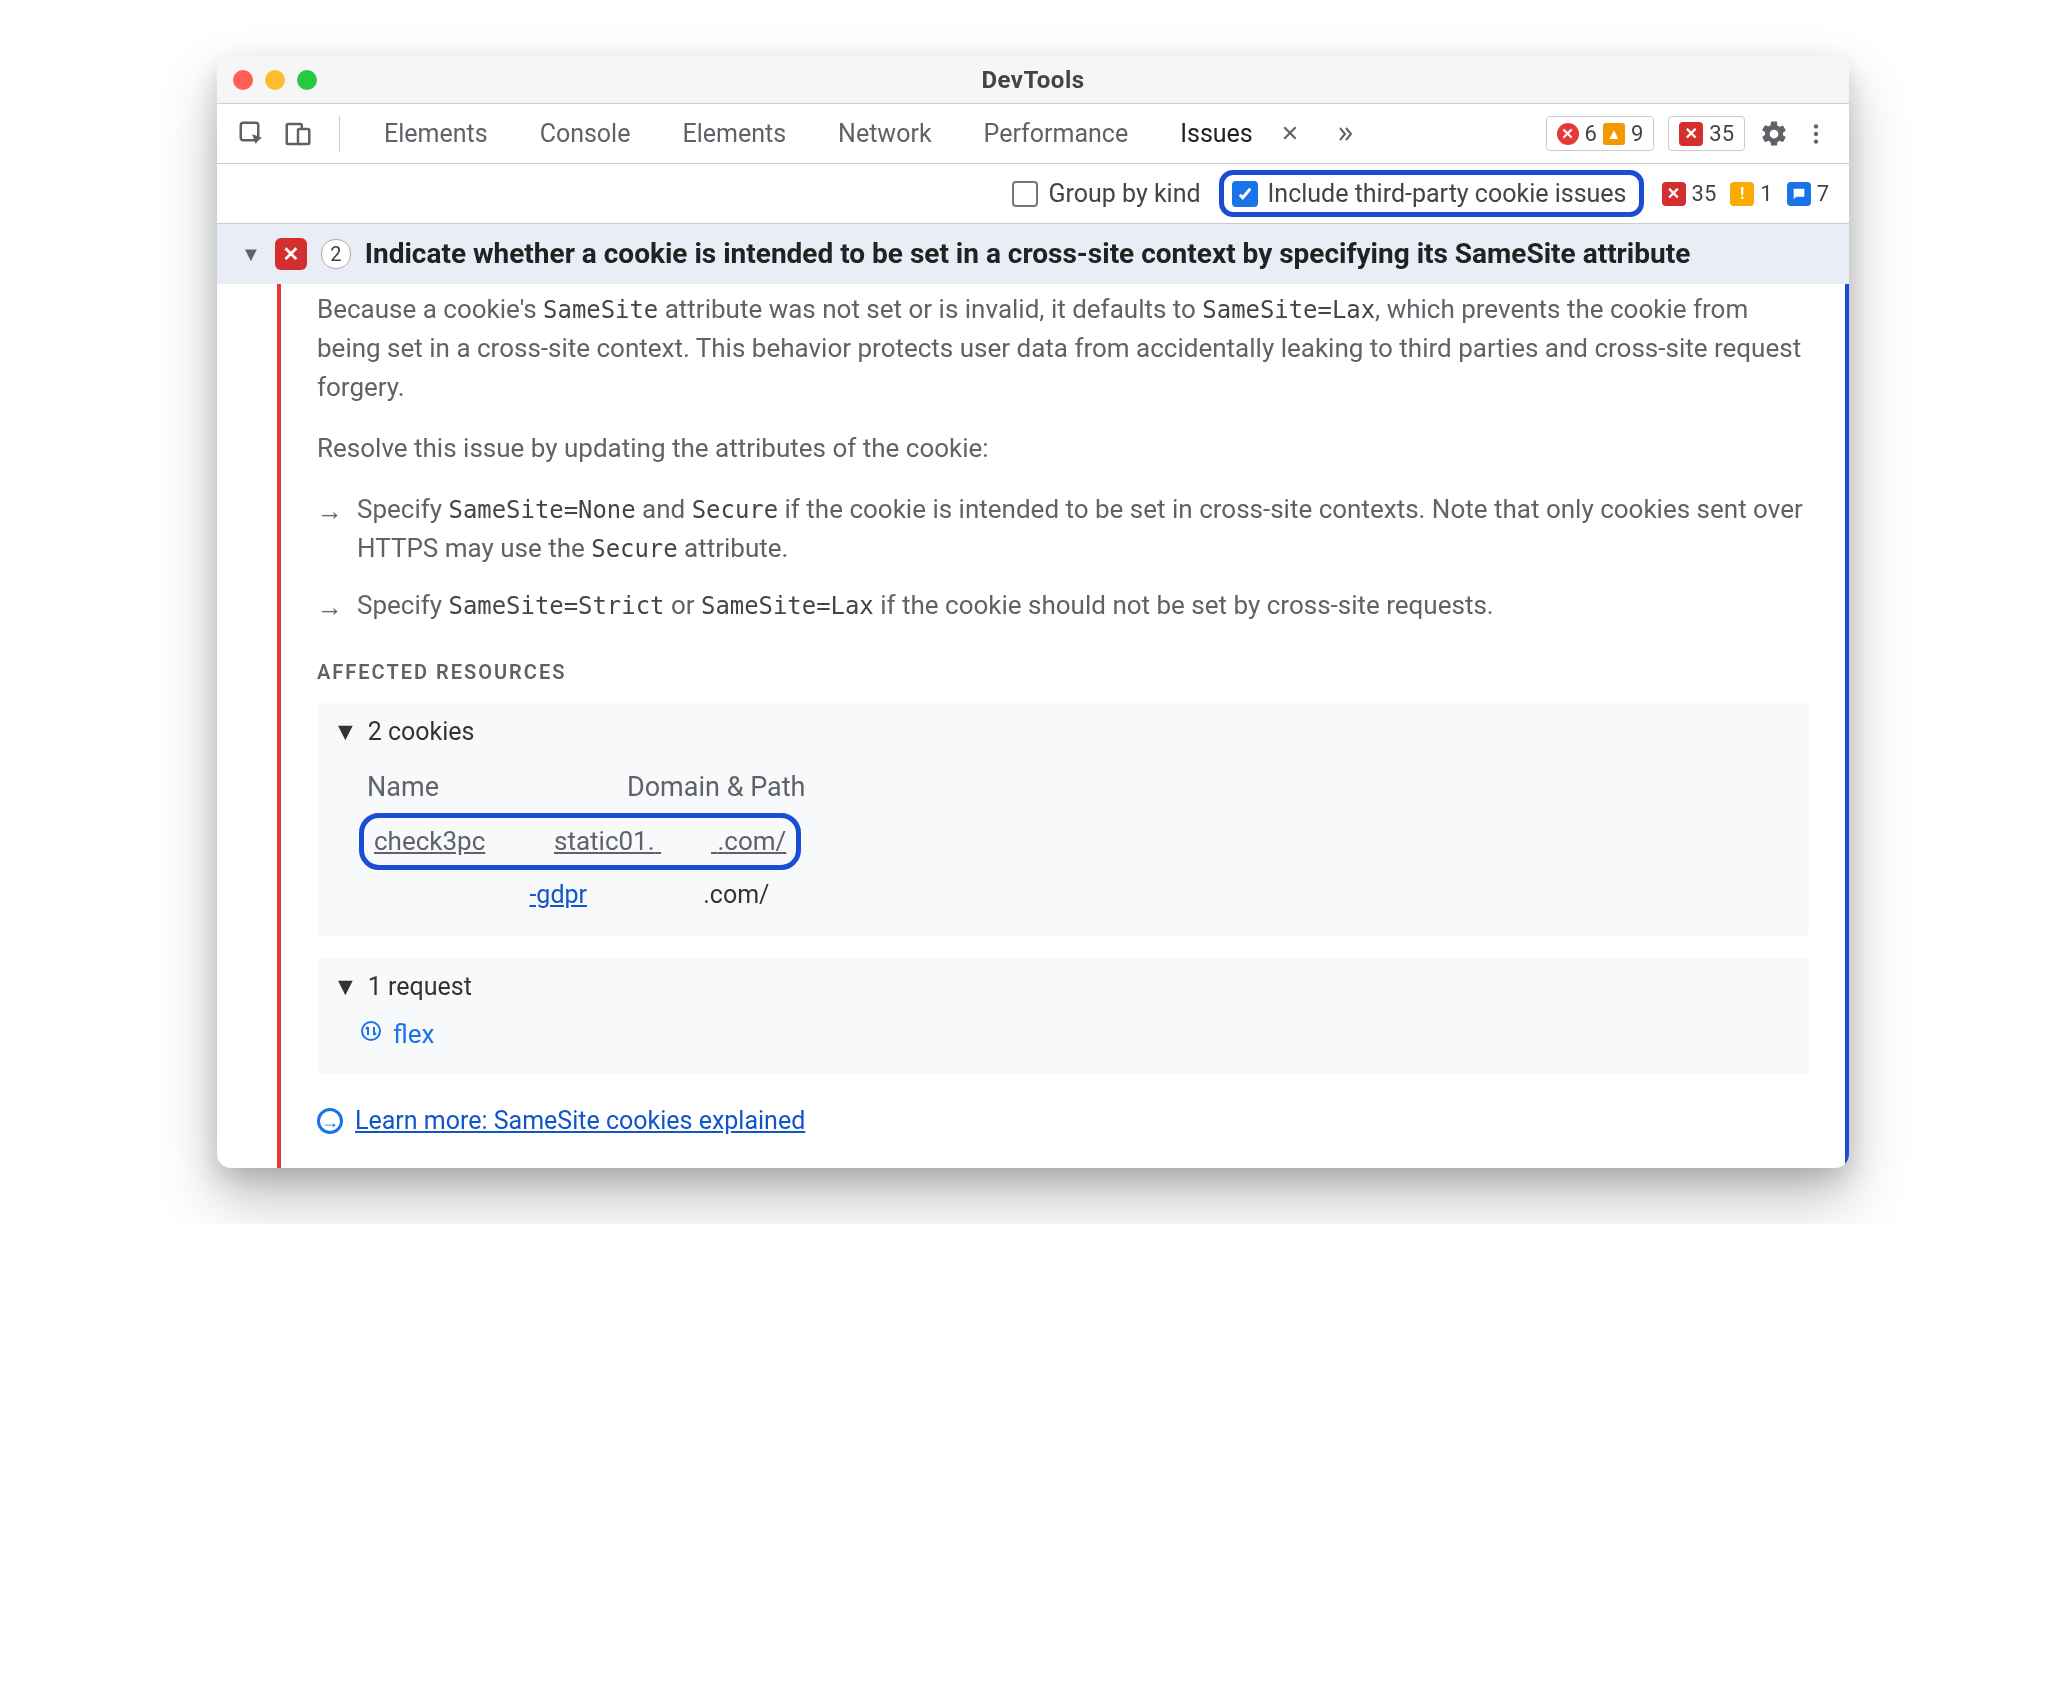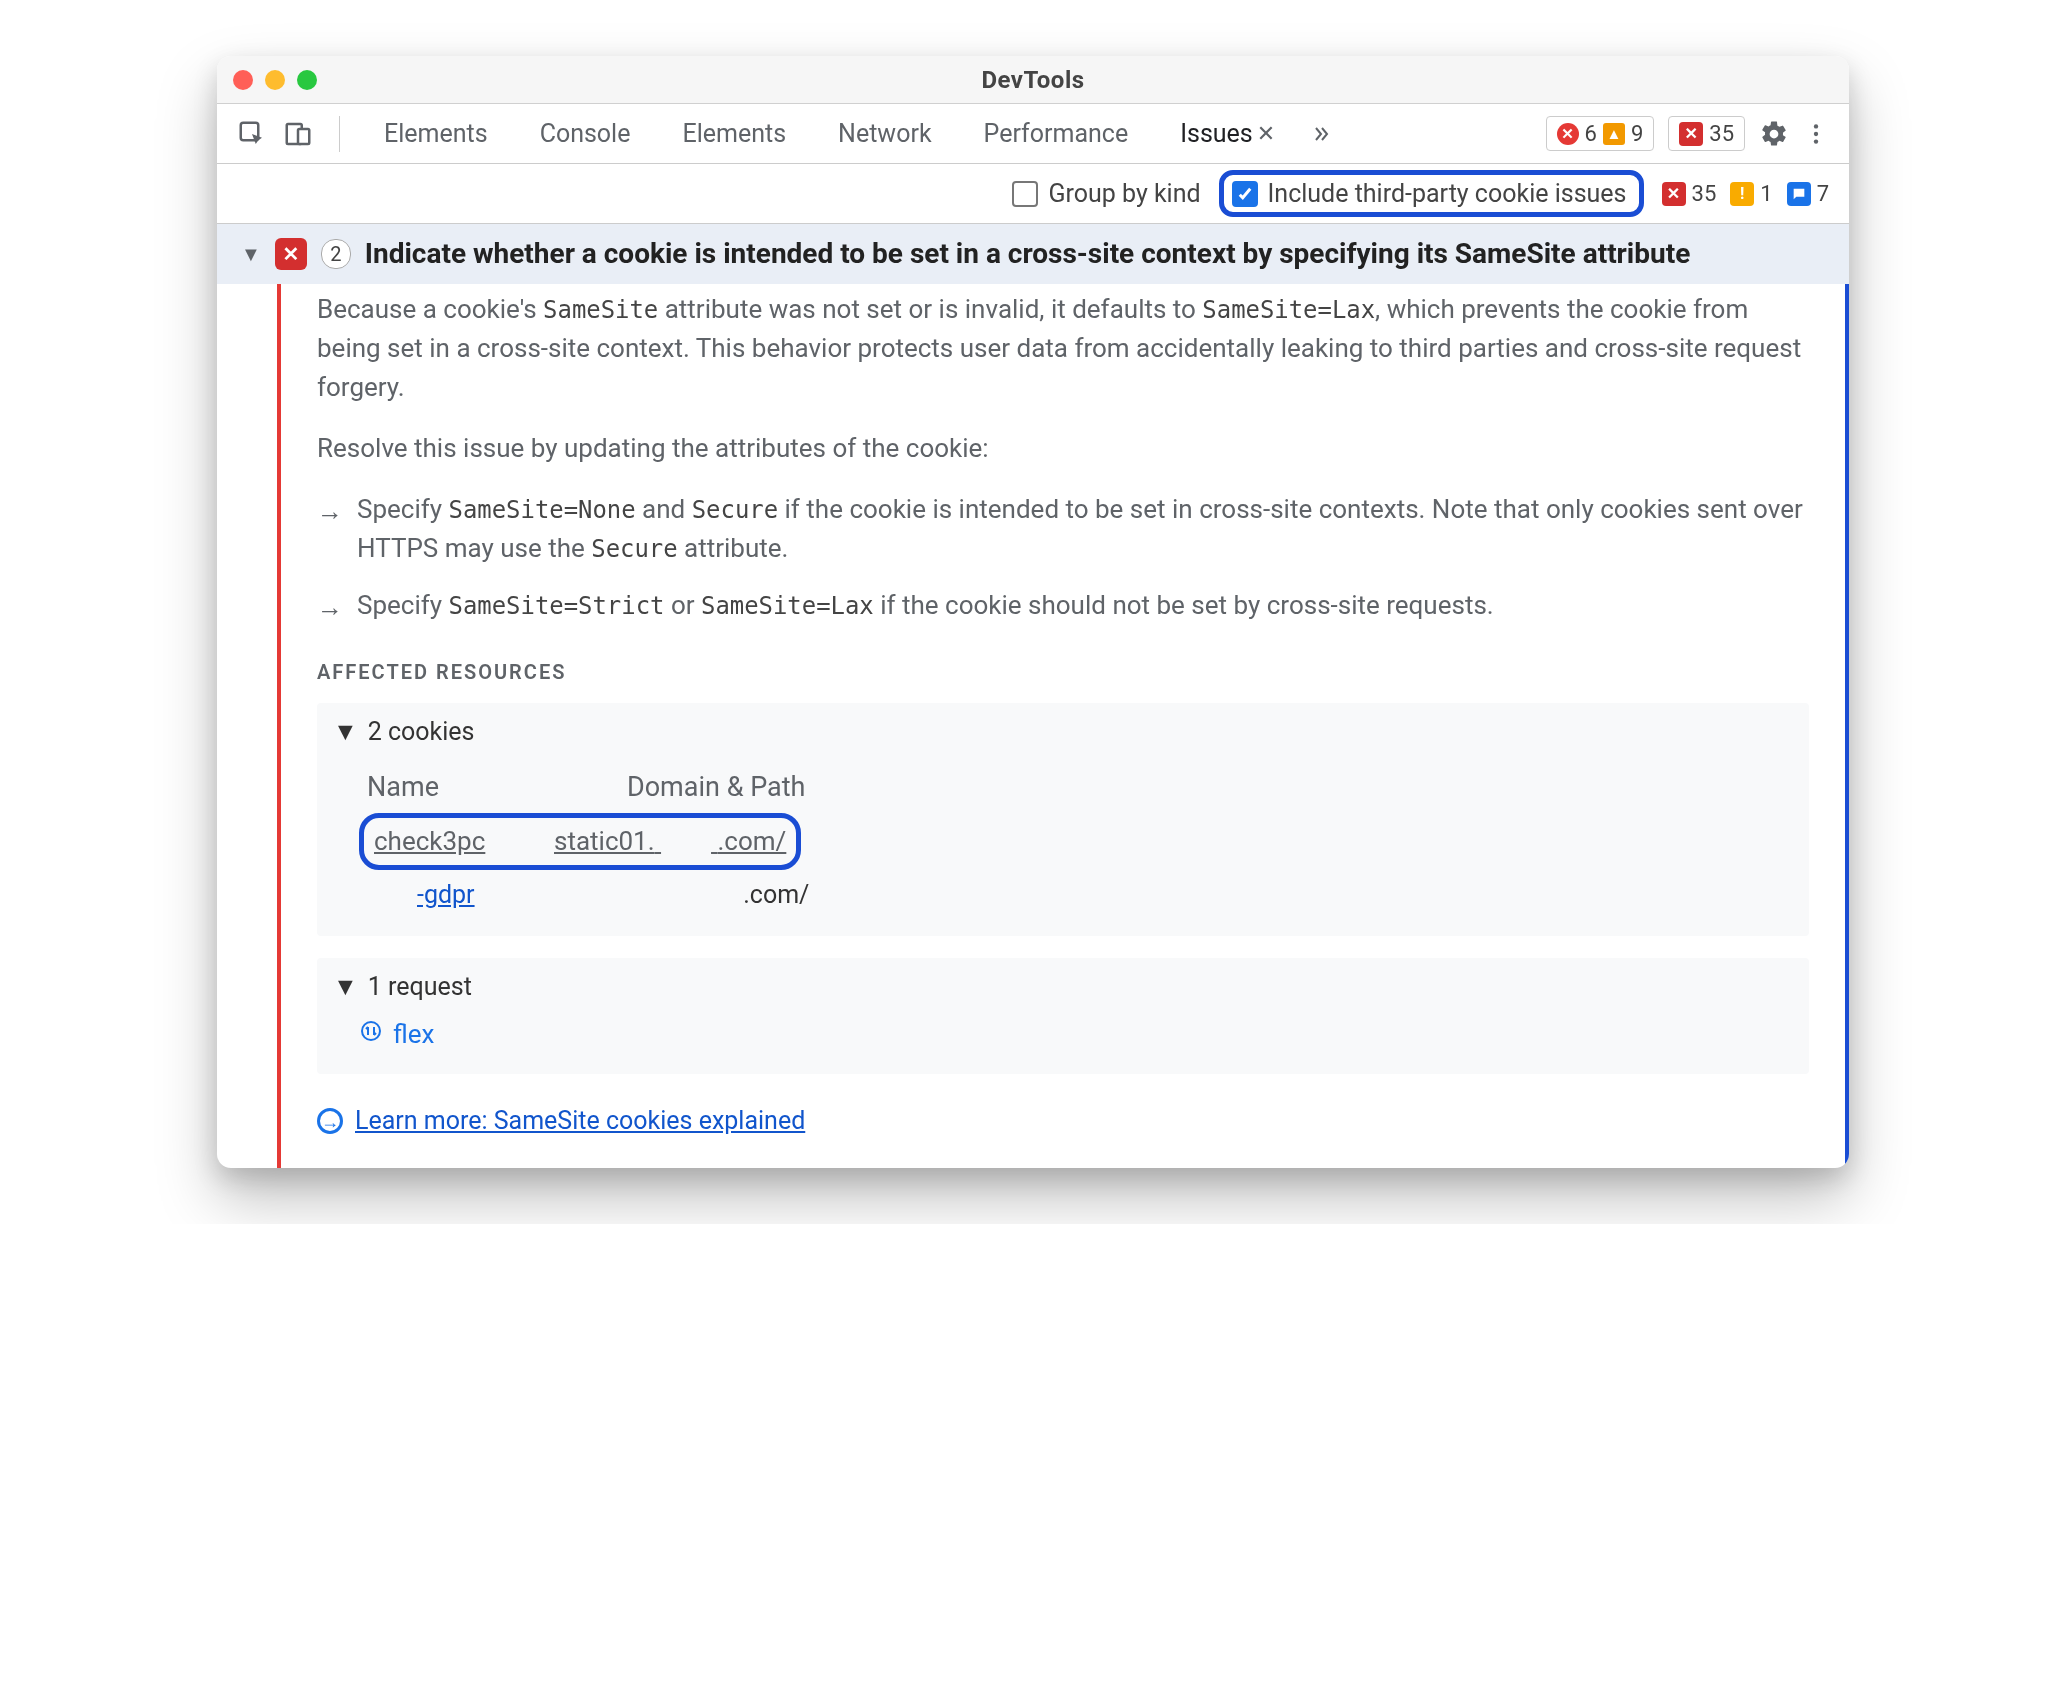--- a/index.html
+++ b/index.html
@@ -60,21 +60,21 @@
     display:flex; align-items:center;
     height: 60px;
     padding: 0 20px;
     border-bottom: 1px solid var(--border);
     gap: 8px;
   }
   .tabs-left { display:flex; align-items:center; gap: 16px; }
   .icon-btn { display:inline-flex; align-items:center; justify-content:center; color:#5f6368; }
   .divider { width:1px; height:36px; background:#ccc; margin: 0 10px; }
   .tab { color:#5f6368; font-size: 25px; padding: 6px 18px; white-space:nowrap; cursor:default; }
-  .tab.active { color:#202124; font-weight:400; display:flex; align-items:center; gap:4px;}
+  .tab.active { color:#202124; font-weight:400; display:flex; align-items:center; gap:28px;}
   .tab.active .x { font-size:22px; color:#5f6368;}
   .tabs-right { margin-left:auto; display:flex; align-items:center; gap:14px; }
   .badge-group {
     display:flex; align-items:center; gap:6px; padding:4px 10px;
     border:1px solid #ccc; border-radius:4px; font-size:22px; color:#444;
   }
   .mini-ico { width:22px; height:22px; display:inline-flex; align-items:center; justify-content:center; border-radius:50%; font-size:15px; color:#fff; font-weight:700;}
   .mini-ico.err { background:var(--red);}
   .mini-ico.warn { background:var(--orange);}
   .sq-ico { width:24px; height:24px; border-radius:4px; display:inline-flex; align-items:center; justify-content:center; color:#fff; font-size:16px; font-weight:700;}
@@ -116,21 +116,21 @@
   .issue-body p { margin: 0 0 22px 0;}
   code { font-family: ui-monospace, SFMono-Regular, Menlo, monospace; font-size:0.92em; color:#444;}
   .arrow-item { display:flex; gap:14px; margin-bottom:18px;}
   .arrow-item .arr { color:#5f6368; flex:0 0 auto; padding-top:2px;}
   .section-label { text-transform:uppercase; font-size:20px; letter-spacing:2px; color:#5f6368; margin-top:30px; margin-bottom:16px; font-weight:600;}
   .affected-block { background:#f8f9fa; border-radius:4px; padding:10px 16px 16px 16px; margin-bottom:22px;}
   .aff-row { display:flex; align-items:center; gap:10px; font-size:25px; color:#333; margin-bottom:10px;}
   .table { margin-left:26px; }
   .table-head { display:flex; font-size:27px; color:#5f6368; padding:6px 8px; gap:40px;}
   .table-head .colA{ width:220px;}
-  .table-row { display:flex; gap:40px; font-size:25px; padding:6px 8px; color:#333; align-items:center;}
+  .table-row { display:flex; font-size:25px; padding:6px 8px; color:#333; align-items:center;text-align:right;}
   .table-row .colA{ width:220px; }
   .link { color:var(--link); text-decoration:underline; cursor:pointer;}
   .callout-row { border:5px solid var(--callout-blue); border-radius:20px; padding:4px 10px; display:inline-flex; align-items:flex-start; white-space:nowrap; gap:40px;text-decoration:underline;}
   .req-link { color:var(--blue); display:flex; align-items:center; gap:10px;}
   .learn-more { display:flex; align-items:center; gap:12px; margin-top:28px; color:var(--link); font-size:25px;}
   .learn-more .circ { width:26px; height:26px; border:3px solid #1a73e8; border-radius:50%; display:flex; align-items:center; justify-content:center; color:#1a73e8; font-size:18px;}
   .window-footer-border { border-right:4px solid var(--callout-blue);}
 </style>
 </head>
 <body>

